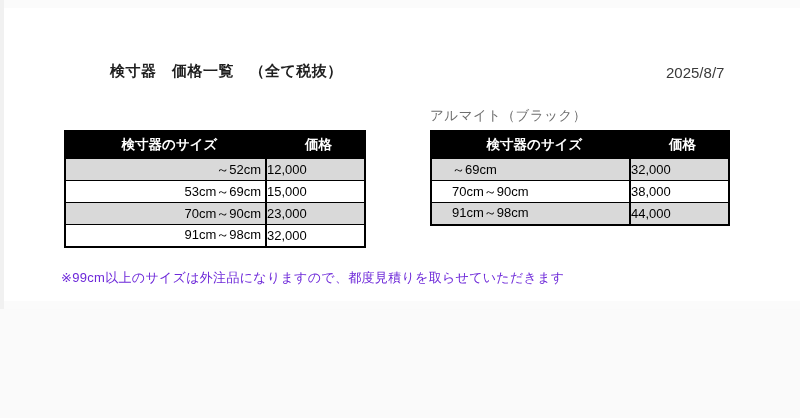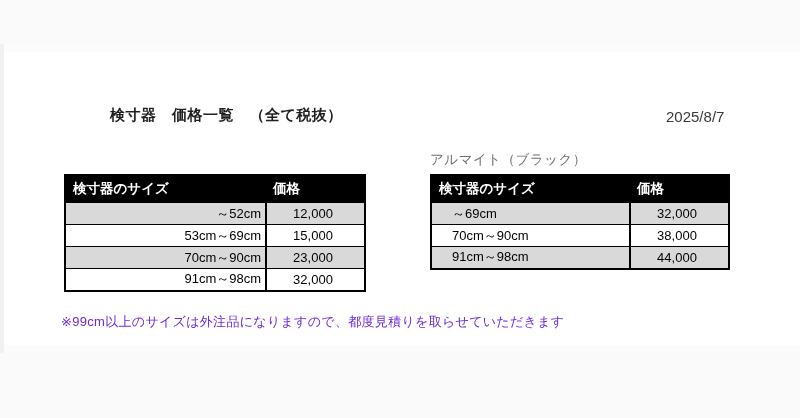--- a/index.html
+++ b/index.html
@@ -3,21 +3,21 @@
 <meta charset="utf-8">
 <style>
   * { margin:0; padding:0; box-sizing:border-box; }
   html,body { width:800px; height:418px; }
   body {
     font-family: "Liberation Sans", "DejaVu Sans", sans-serif;
     background:#fafafa;
   }
   .page {
     position:relative; width:800px; height:309px;
-    background:#ffffff; overflow:hidden;margin-top:44px;
+    background:#ffffff; overflow:hidden;
   }
   .edge-left   { position:absolute; left:0; top:0; width:4px; height:418px; background:#f1f1f1; }
   .edge-top    { position:absolute; left:0; top:0; width:800px; height:8px; background:#fbfbfb; }
   .edge-bottom { position:absolute; left:0; bottom:0; width:800px; height:8px; background:#fbfbfb; }
 
   .doc-title {
     position:absolute; left:110px; top:62px;
     font-size:15px; font-weight:bold; color:#1f1f1f; letter-spacing:0.5px;
   }
   .doc-date {
@@ -33,30 +33,30 @@
 
   table.price-table {
     position:absolute; border-collapse:collapse; table-layout:fixed;
     border:2px solid #000; font-size:13px; color:#000; background:#fff;
   }
   .tbl-left  { left:64px;  top:130px; width:300px; }
   .tbl-right { left:430px; top:130px; width:298px; }
 
   .price-table th {
     background:#000; color:#fff; font-weight:bold; font-size:13.5px;
-    text-align:left; padding:4px 0 4px 7px; height:24px;
+    text-align:center; padding:4px 0 4px 7px; height:24px;
   }
   .price-table td {
     border:1px solid #000; height:22px; padding:0;
   }
   .price-table tbody tr:nth-child(odd) td { background:#d9d9d9; }
   .price-table td.size { border-right:2px solid #000; }
   .tbl-left  td.size { text-align:right; padding-right:4px;padding-left:40px; }
   .tbl-right td.size { text-align:left;  padding-left:20px; }
-  .price-table td.price { text-align:center; padding-right:5px; }
+  .price-table td.price { text-align:left; padding-right:5px; }
 
   .tbl-left  col.c-size  { width:201px; }
   .tbl-left  col.c-price { width:99px;  }
   .tbl-right col.c-size  { width:199px; }
   .tbl-right col.c-price { width:99px;  }
 
   .doc-note {
     position:absolute; left:61px; top:269px;
     font-size:13px; color:#6d28d9; letter-spacing:0.3px;
   }

